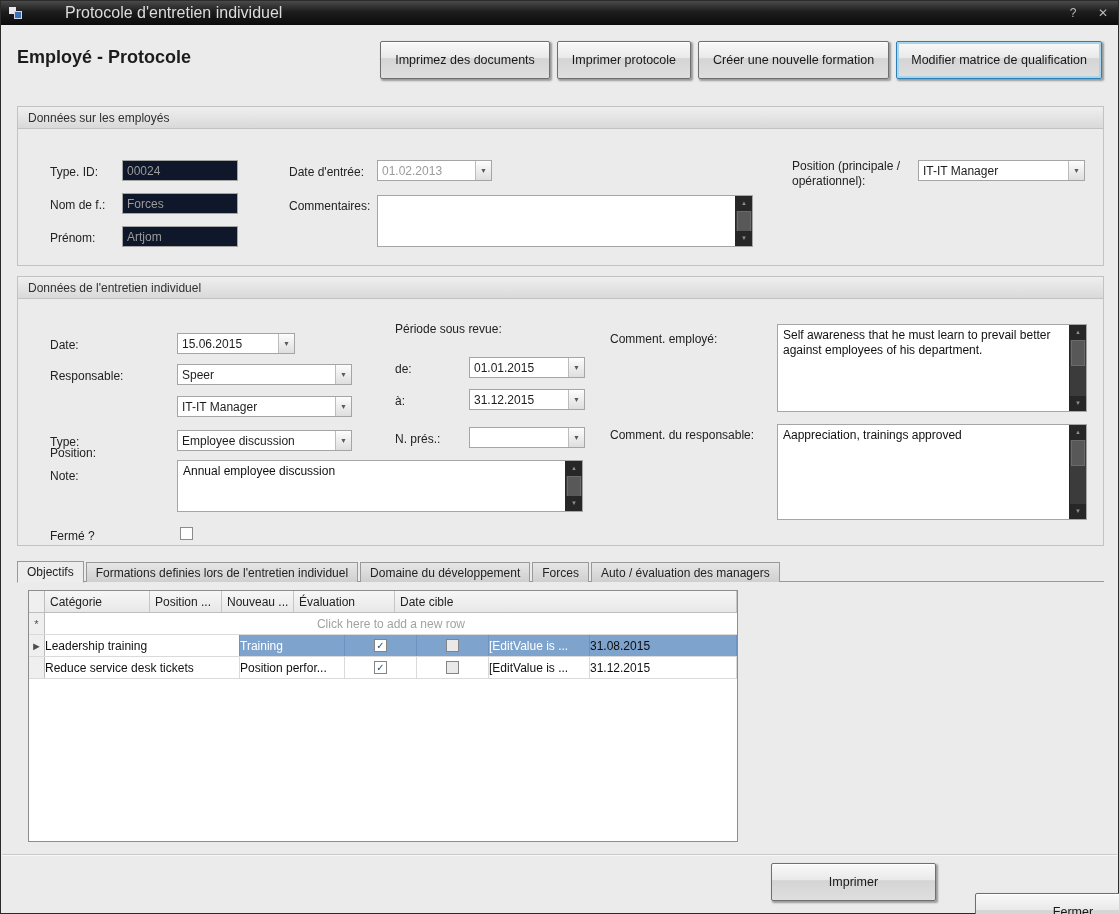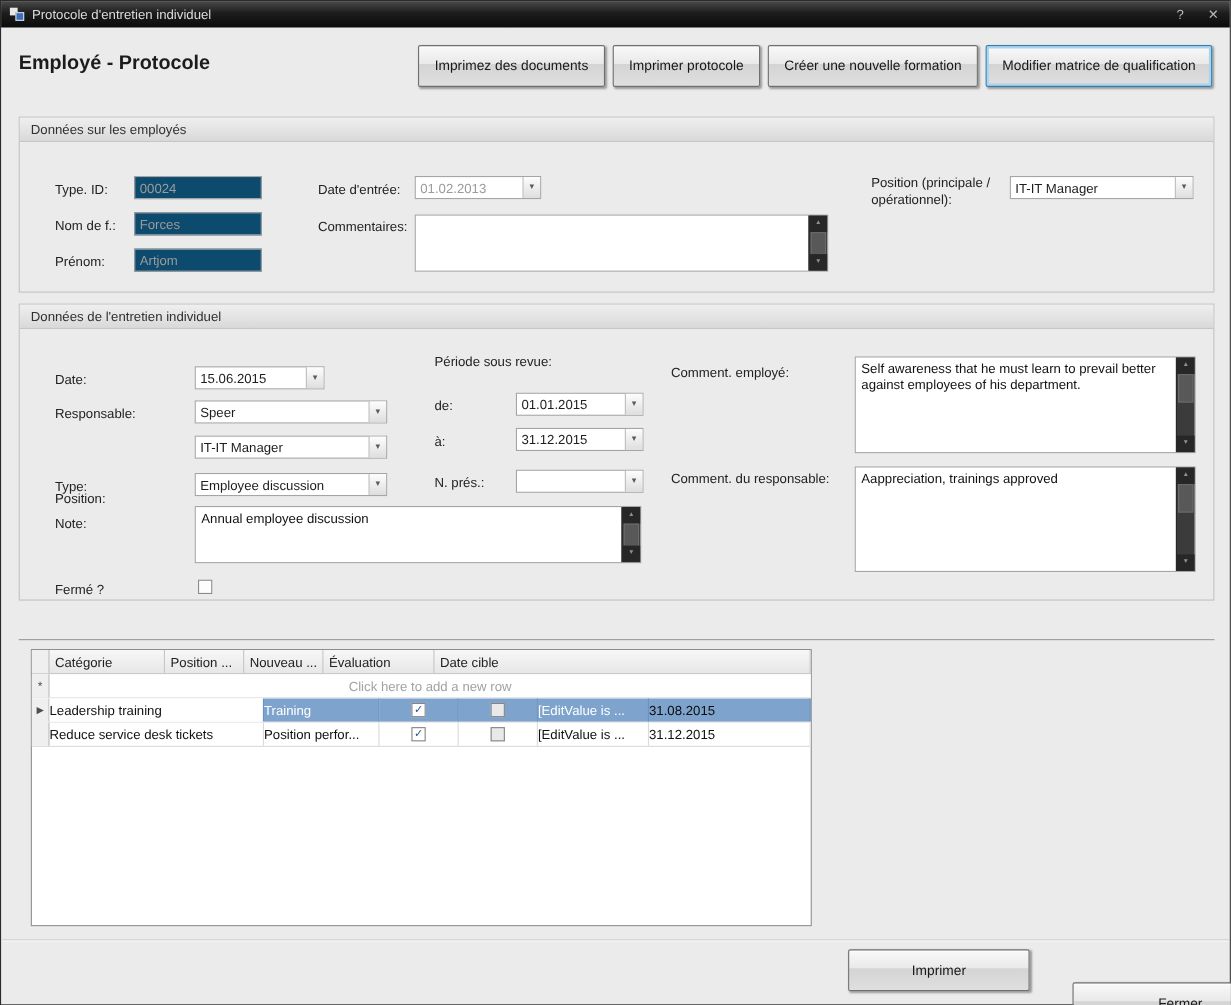--- a/index.html
+++ b/index.html
@@ -13,21 +13,21 @@
 
   
   .titlebar {
     position:absolute; top:0; left:0; right:0; height:24px;
     background:linear-gradient(#4a4a4a,#1d1d1d 45%,#0b0b0b);
     display:flex; align-items:center; padding:0 8px;
   }
   .app-icon { width:14px; height:12px; position:relative; margin-right:6px; }
   .app-icon .sq1 { position:absolute; left:0; top:0; width:7px; height:7px; background:#e8e8e8; }
   .app-icon .sq2 { position:absolute; left:5px; top:4px; width:8px; height:8px; background:#3d6fb4; border:1px solid #cfd8e8; }
-  .title-text { color:#dcdcdc; font-size:12px; }
+  .title-text { color:#dcdcdc; font-size:16px;margin-left:36px; }
   .tb-controls { margin-left:auto; display:flex; align-items:center; gap:16px; }
   .tb-btn { color:#b9b9b9; font-size:12px; width:14px; text-align:center; cursor:default; }
 
   
   .header { position:absolute; top:24px; left:0; right:0; height:66px; }
   .page-title { position:absolute; left:16px; top:22px; font-size:18px; font-weight:bold; color:#1c1c1c; }
   .header-buttons { position:absolute; right:16px; top:16px; display:flex; gap:7px; }
   .btn3d {
     height:38px; border:1px solid #6f6f6f; border-radius:2px;
     background:linear-gradient(#f9f9f9,#e9e9e9 45%,#d4d4d4 46%,#dfdfdf);
@@ -41,21 +41,21 @@
   .groupbox { position:absolute; border:1px solid #c2c2c2; background:#ebebeb; }
   .group-title {
     height:22px; background:linear-gradient(#efefef,#d9d9d9);
     border-bottom:1px solid #c2c2c2; display:flex; align-items:center;
     padding-left:10px; color:#303030; font-size:12px;
   }
   .lbl { position:absolute; color:#222; font-size:12px; }
 
   
   .tb-input {
-    position:absolute; height:21px; background:#0c4a6e; border:1px solid #a5a5a5;
+    position:absolute; height:21px; background:#0f172a; border:1px solid #a5a5a5;
     display:flex; align-items:center; padding:0 4px; font-size:12px; color:#222;
   }
   .tb-input.disabled { color:#9b9b9b; }
   .combo { position:absolute; height:21px; background:#fff; border:1px solid #a5a5a5; display:flex; }
   .combo .val { flex:1; display:flex; align-items:center; padding:0 4px; font-size:12px; color:#1d1d1d; overflow:hidden; white-space:nowrap; }
   .combo.disabled .val { color:#9b9b9b; }
   .combo .dd {
     width:16px; background:linear-gradient(#fdfdfd,#dedede);
     border-left:1px solid #bcbcbc; display:flex; align-items:center; justify-content:center;
     font-size:7px; color:#5a5a5a;
@@ -235,20 +235,27 @@
     <div class="ta" style="left:759px; top:147px; width:310px; height:96px;">
       <div class="ta-text">Aappreciation, trainings approved</div>
       <div class="darksb">
         <div class="up">▲</div>
         <div class="thumb"></div>
         <div class="down">▼</div>
       </div>
     </div>
   </div>
 
+  <div class="tabstrip">
+    <div class="tab active">Objectifs</div>
+    <div class="tab">Formations definies lors de l'entretien individuel</div>
+    <div class="tab">Domaine du développement</div>
+    <div class="tab">Forces</div>
+    <div class="tab">Auto / évaluation des managers</div>
+  </div>
 
   <div class="tabpage">
     <div class="grid">
       <div class="grid-header">
         <div class="indicator"></div>
         <div class="gh-cell c-cat">Catégorie</div>
         <div class="gh-cell c-pos">Position ...</div>
         <div class="gh-cell c-nou">Nouveau ...</div>
         <div class="gh-cell c-eva">Évaluation</div>
         <div class="gh-cell c-dat">Date cible</div>

